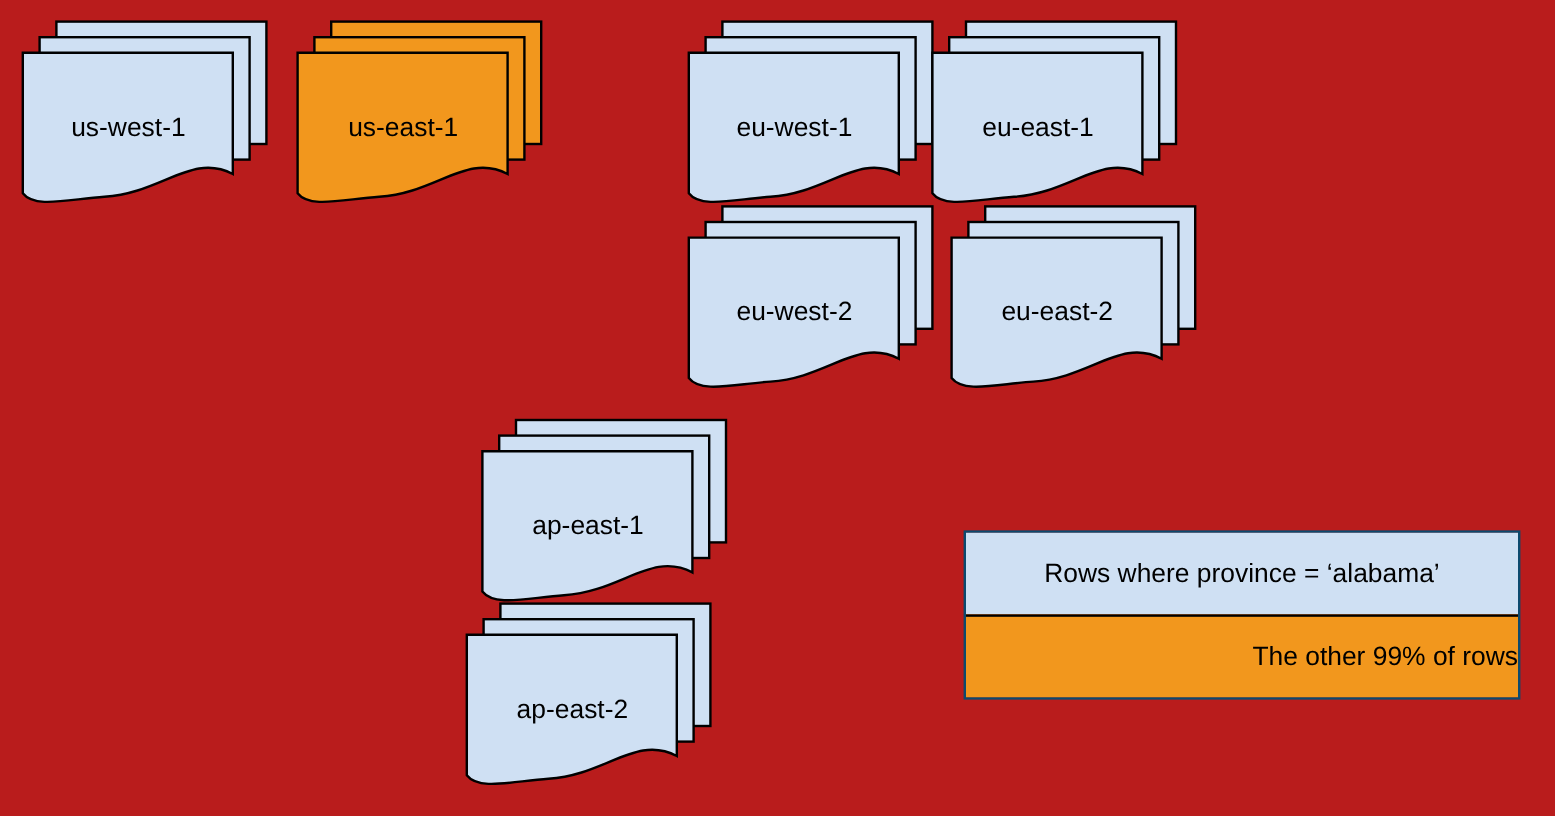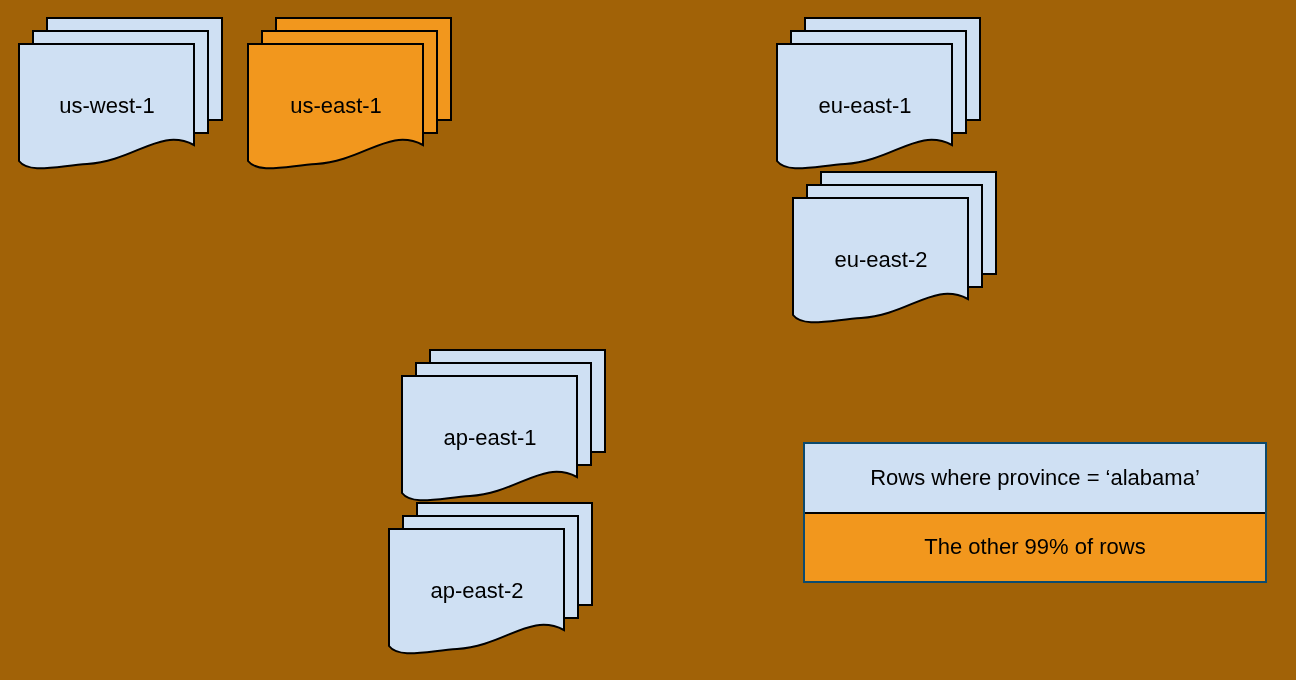--- a/index.html
+++ b/index.html
@@ -5,21 +5,21 @@
   html, body {
     margin: 0;
     padding: 0;
     background: #ffffff;
     font-family: "Liberation Sans", sans-serif;
   }
   #canvas {
     position: relative;
     width: 1296px;
     height: 680px;
-    background: #a16207;
+    background: #b91c1c;
     overflow: hidden;
   }
   .stack {
     position: absolute;
     width: 210px;
     height: 158px;
   }
   .stack svg {
     display: block;
     overflow: visible;
@@ -40,20 +40,21 @@
   .legend-row {
     flex: 1;
     display: flex;
     align-items: center;
     justify-content: center;
     font-size: 22px;
     color: #000000;
   }
   .legend-row + .legend-row {
     border-top: 2px solid #000000;
+    justify-content: flex-end;
   }
 </style>
 </head>
 <body>
 
 <div id="canvas">
 
   <div class="stack" style="left:17px; top:17px;">
     <svg width="208" height="156" viewBox="0 0 208 156">
       <g transform="translate(2,1)" stroke="#000000" stroke-width="2" stroke-linejoin="miter" fill="#cfe0f3">
@@ -69,34 +70,54 @@
     <svg width="208" height="156" viewBox="0 0 208 156">
       <g transform="translate(2,1)" stroke="#000000" stroke-width="2" stroke-linejoin="miter" fill="#f2971d">
         <rect x="28" y="0" width="175" height="102"></rect>
         <rect x="14" y="13" width="175" height="102"></rect>
         <path d="M0,26 H175 V127 C141,109 116,143 68,146 C38,148 10,156 0,143 Z"></path>
       </g>
       <text x="90" y="96" text-anchor="middle">us-east-1</text>
     </svg>
   </div>
 
+  <div class="stack" style="left:572px; top:17px;">
+    <svg width="208" height="156" viewBox="0 0 208 156">
+      <g transform="translate(2,1)" stroke="#000000" stroke-width="2" stroke-linejoin="miter" fill="#cfe0f3">
+        <rect x="28" y="0" width="175" height="102"></rect>
+        <rect x="14" y="13" width="175" height="102"></rect>
+        <path d="M0,26 H175 V127 C141,109 116,143 68,146 C38,148 10,156 0,143 Z"></path>
+      </g>
+      <text x="90" y="96" text-anchor="middle">eu-west-1</text>
+    </svg>
+  </div>
 
   <div class="stack" style="left:775px; top:17px;">
     <svg width="208" height="156" viewBox="0 0 208 156">
       <g transform="translate(2,1)" stroke="#000000" stroke-width="2" stroke-linejoin="miter" fill="#cfe0f3">
         <rect x="28" y="0" width="175" height="102"></rect>
         <rect x="14" y="13" width="175" height="102"></rect>
         <path d="M0,26 H175 V127 C141,109 116,143 68,146 C38,148 10,156 0,143 Z"></path>
       </g>
       <text x="90" y="96" text-anchor="middle">eu-east-1</text>
     </svg>
   </div>
 
 
 
+  <div class="stack" style="left:572px; top:171px;">
+    <svg width="208" height="156" viewBox="0 0 208 156">
+      <g transform="translate(2,1)" stroke="#000000" stroke-width="2" stroke-linejoin="miter" fill="#cfe0f3">
+        <rect x="28" y="0" width="175" height="102"></rect>
+        <rect x="14" y="13" width="175" height="102"></rect>
+        <path d="M0,26 H175 V127 C141,109 116,143 68,146 C38,148 10,156 0,143 Z"></path>
+      </g>
+      <text x="90" y="96" text-anchor="middle">eu-west-2</text>
+    </svg>
+  </div>
 
   <div class="stack" style="left:791px; top:171px;">
     <svg width="208" height="156" viewBox="0 0 208 156">
       <g transform="translate(2,1)" stroke="#000000" stroke-width="2" stroke-linejoin="miter" fill="#cfe0f3">
         <rect x="28" y="0" width="175" height="102"></rect>
         <rect x="14" y="13" width="175" height="102"></rect>
         <path d="M0,26 H175 V127 C141,109 116,143 68,146 C38,148 10,156 0,143 Z"></path>
       </g>
       <text x="90" y="96" text-anchor="middle">eu-east-2</text>
     </svg>

